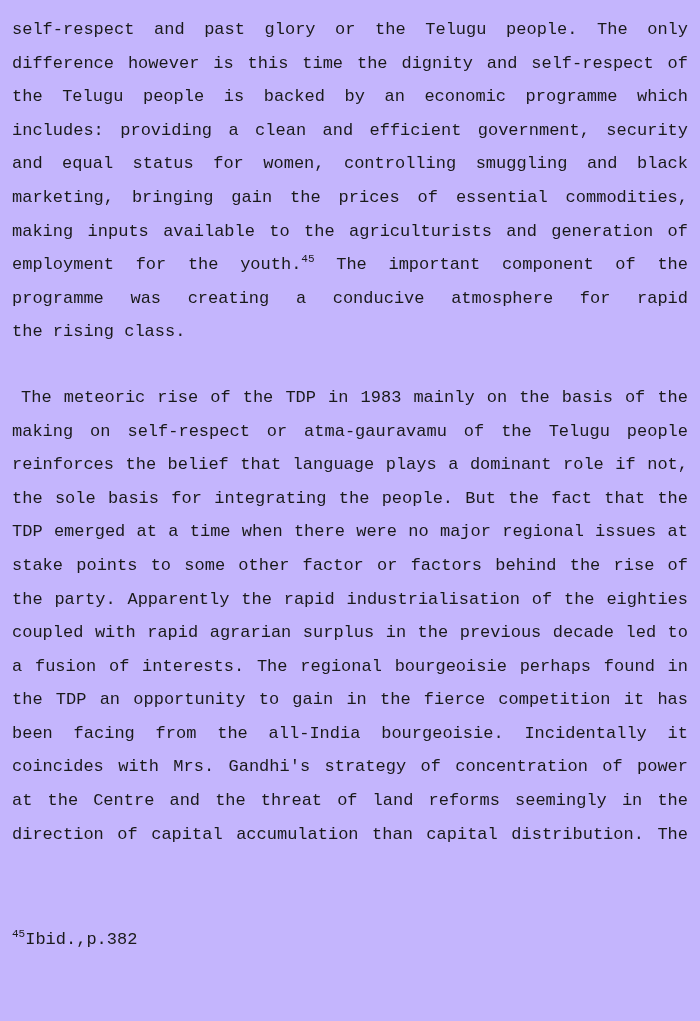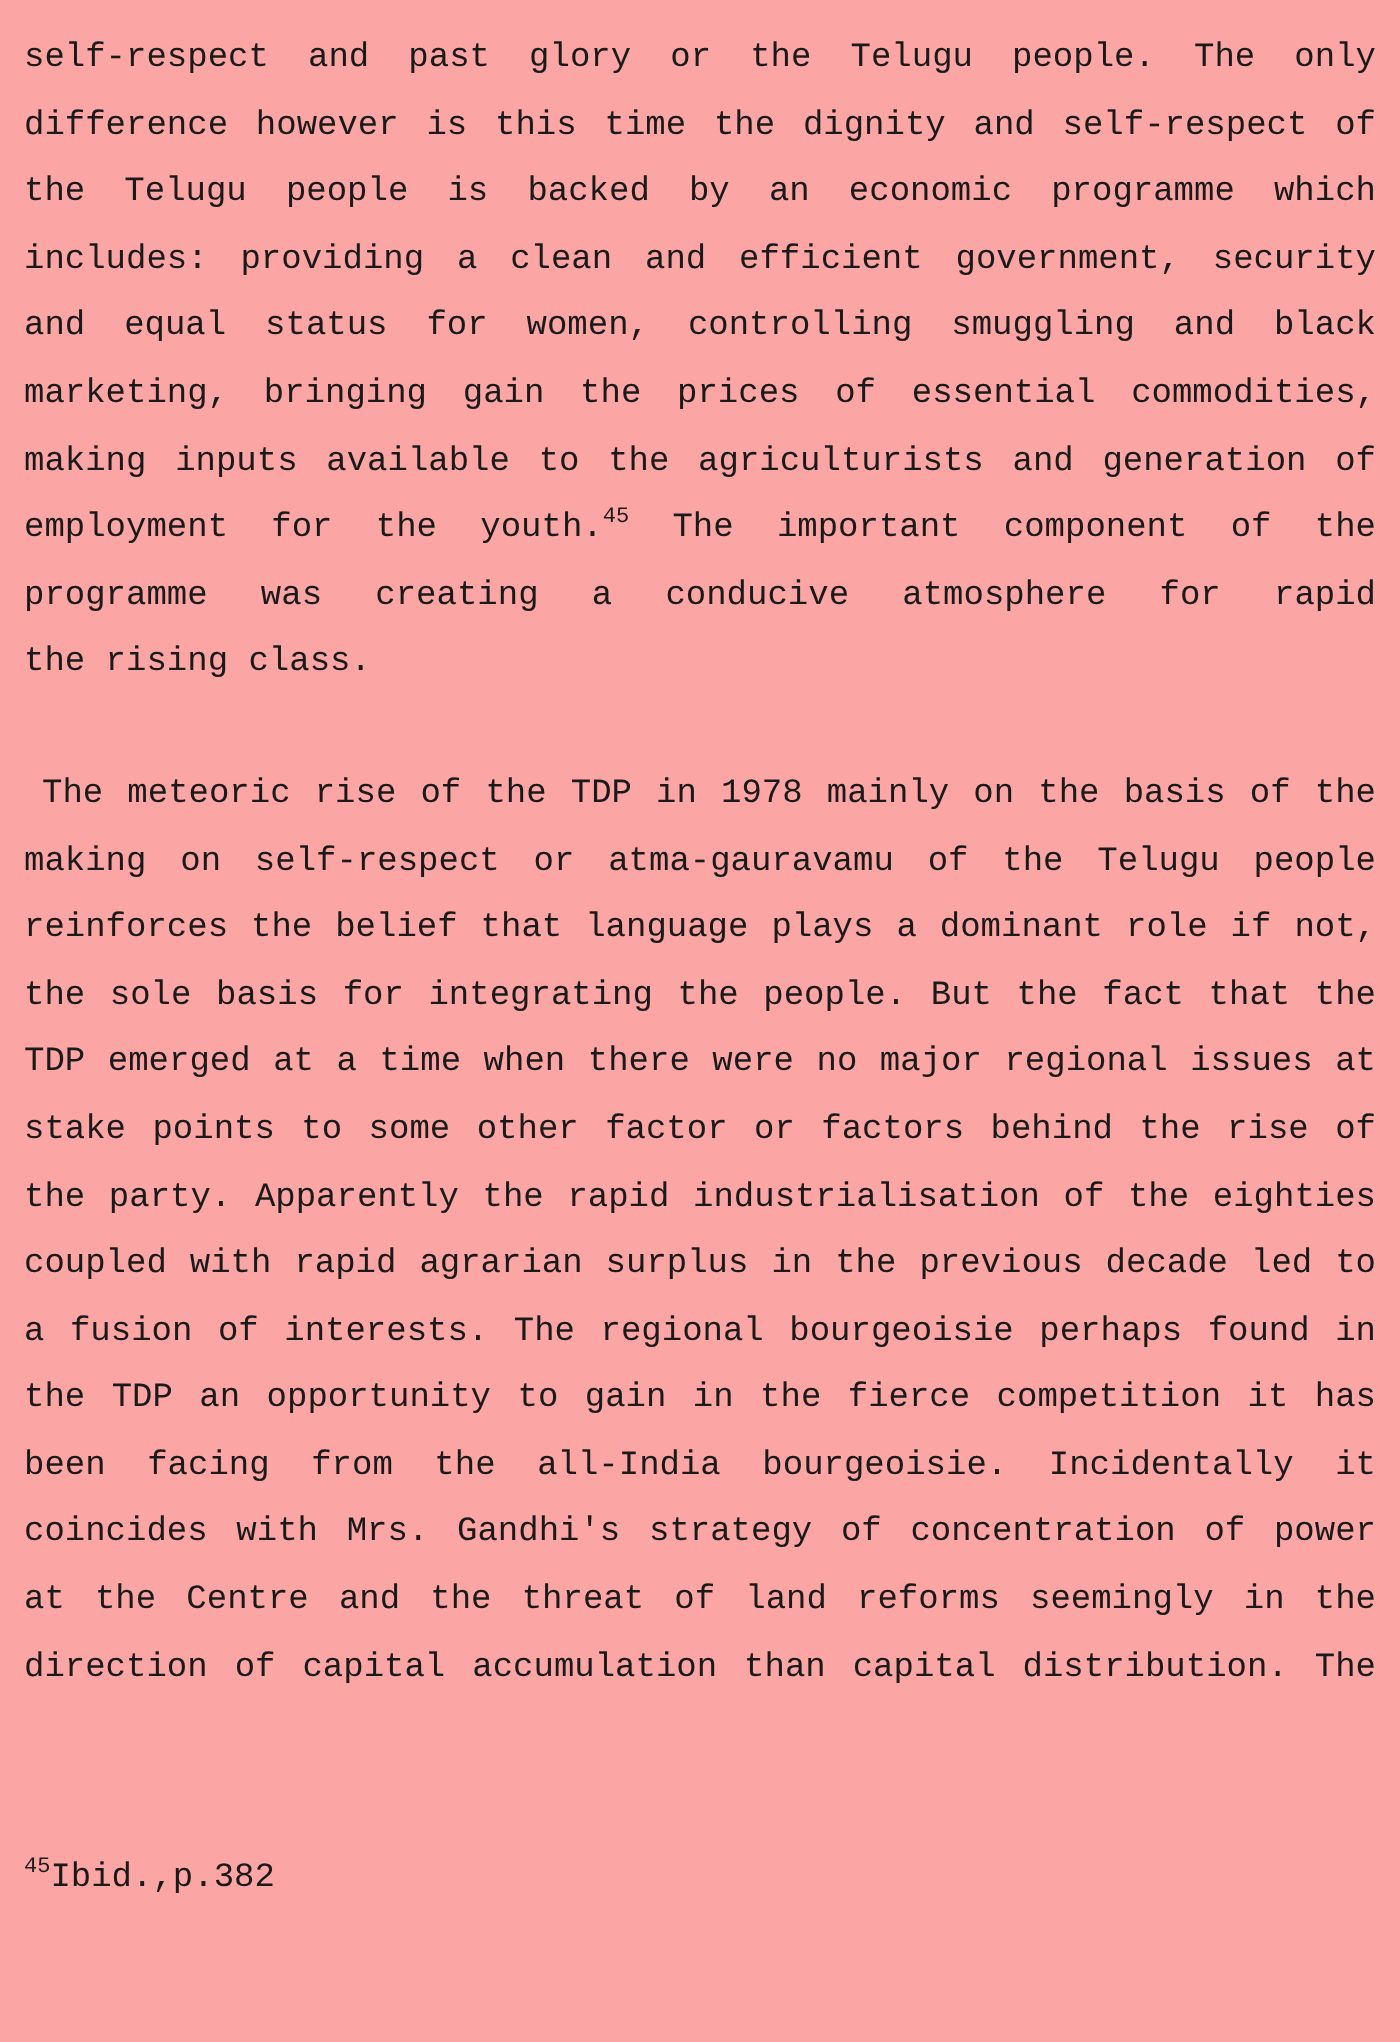--- a/index.html
+++ b/index.html
@@ -1,20 +1,20 @@
 <!DOCTYPE html>
 <html><head>
 <meta charset="utf-8">
 <style>
   html, body { margin: 0; padding: 0; background: #ffffff; }
   .page {
     position: relative;
     width: 700px;
     height: 1021px;
-    background: #fca5a5;
+    background: #c4b5fd;
     overflow: hidden;
     font-family: "Liberation Mono", "DejaVu Sans Mono", monospace;
     color: #1a1a1a;
   }
   .text-block {
     position: absolute;
     left: 12px;
     top: 13px;
     width: 676px;
     font-size: 17px;
@@ -66,21 +66,21 @@
         <div class="line"><span class="seg">the Telugu people is backed by an economic programme which</span></div>
         <div class="line"><span class="seg">includes: providing a clean and efficient government, security</span></div>
         <div class="line"><span class="seg">and equal status for women, controlling smuggling and black</span></div>
         <div class="line"><span class="seg">marketing, bringing gain the prices of essential commodities,</span></div>
         <div class="line"><span class="seg">making inputs available to the agriculturists and generation of</span></div>
         <div class="line"><span class="seg">employment for the youth.</span><sup class="fn-ref">45</sup><span class="seg"> The important component of the</span></div>
         <div class="line"><span class="seg">programme was creating a conducive atmosphere for rapid</span></div>
         <div class="line flush"><span class="seg">the rising class.</span></div>
       </div>
       <div class="paragraph">
-        <div class="line indent"><span class="seg">The meteoric rise of the TDP in 1978 mainly on the basis of the</span></div>
+        <div class="line indent"><span class="seg">The meteoric rise of the TDP in 1983 mainly on the basis of the</span></div>
         <div class="line"><span class="seg">making on self-respect or </span><span class="seg italic">atma-gauravamu</span><span class="seg"> of the Telugu people</span></div>
         <div class="line"><span class="seg">reinforces the belief that language plays a dominant role if not,</span></div>
         <div class="line"><span class="seg">the sole basis for integrating the people. But the fact that the</span></div>
         <div class="line"><span class="seg">TDP emerged at a time when there were no major regional issues at</span></div>
         <div class="line"><span class="seg">stake points to some other factor or factors behind the rise of</span></div>
         <div class="line"><span class="seg">the party. Apparently the rapid industrialisation of the eighties</span></div>
         <div class="line"><span class="seg">coupled with rapid agrarian surplus in the previous decade led to</span></div>
         <div class="line"><span class="seg">a fusion of interests. The regional bourgeoisie perhaps found in</span></div>
         <div class="line"><span class="seg">the TDP an opportunity to gain in the fierce competition it has</span></div>
         <div class="line"><span class="seg">been facing from the all-India bourgeoisie. Incidentally it</span></div>

